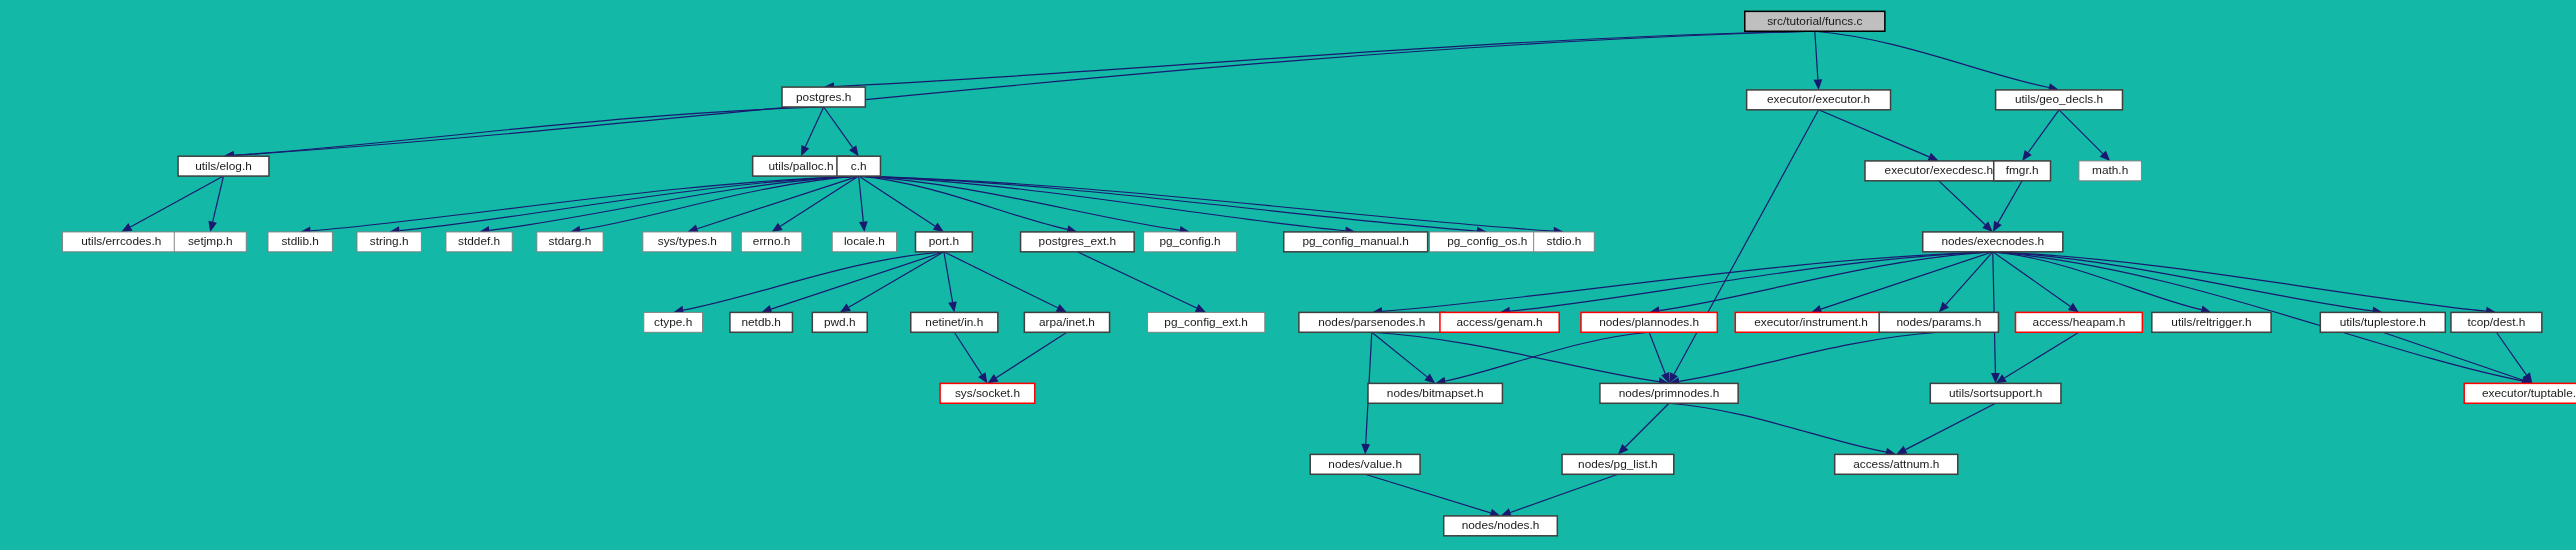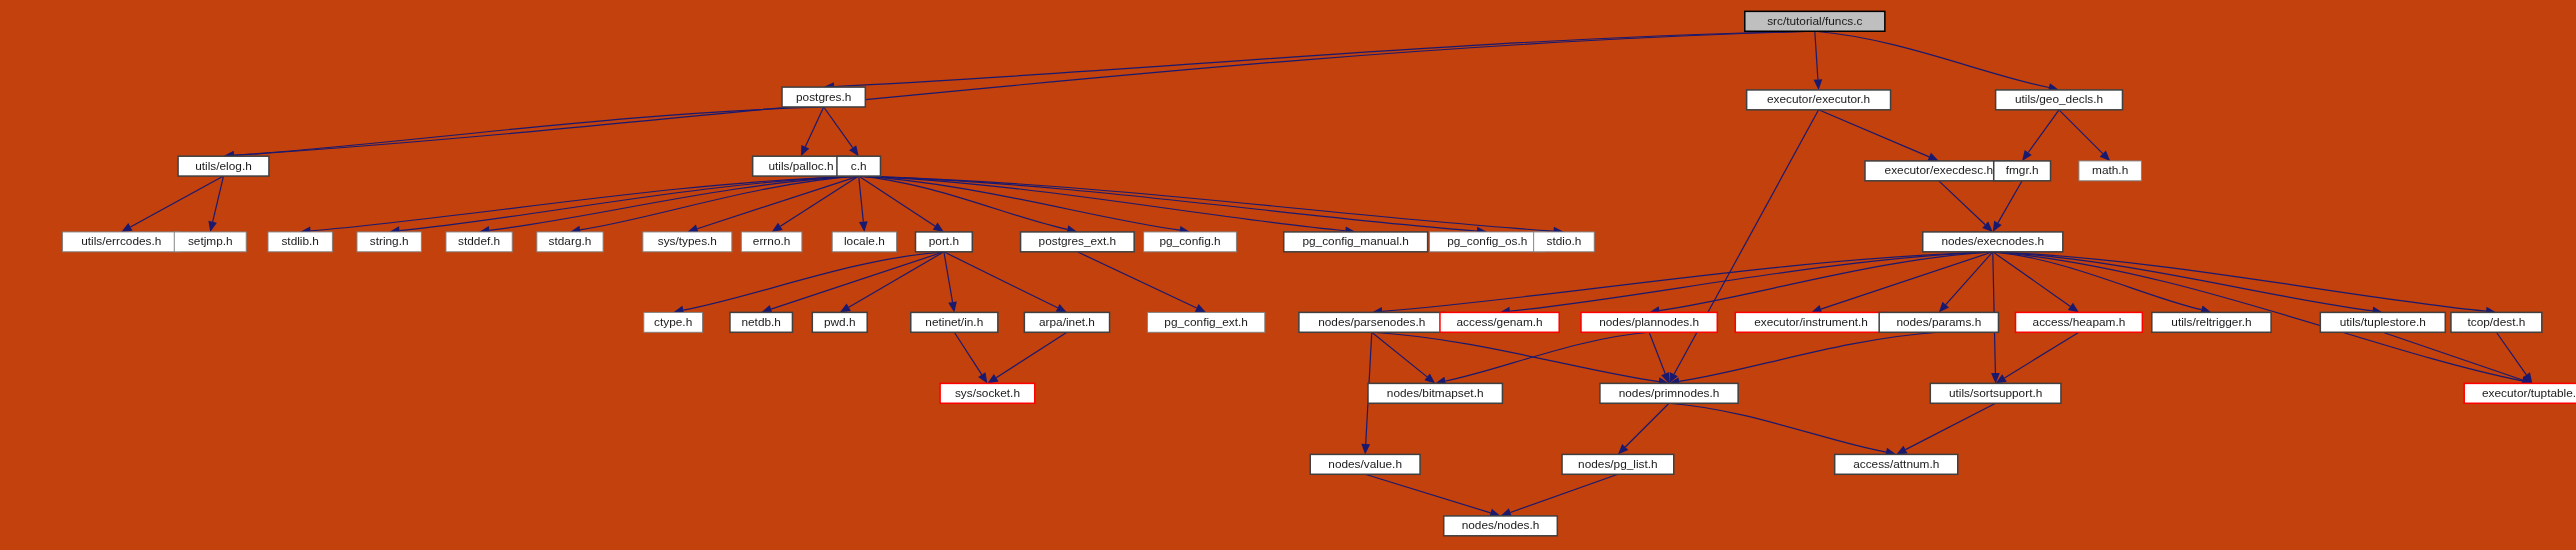--- a/index.html
+++ b/index.html
@@ -1,17 +1,17 @@
 <!DOCTYPE html>
 <html style="font-size:15px"><head>
 <meta charset="utf-8">
 <style>
   html,body{margin:0;padding:0;background:#ffffff;}
   body{font-family:"Liberation Sans",sans-serif;}
-  #graph-wrap{position:relative;width:2576px;height:550px;overflow:hidden;background:#c2410c;}
+  #graph-wrap{position:relative;width:2576px;height:550px;overflow:hidden;background:#14b8a6;}
   svg#graph{position:absolute;left:0;top:0;width:2576px;height:550px;display:block;}
   .node-box{fill:#ffffff;stroke:#808080;stroke-width:1;}
   .node-box.root{fill:#bfbfbf;stroke:#000000;stroke-width:1.6;}
   .node-box.expandable{fill:#ffffff;stroke:#404040;stroke-width:1.6;}
   .node-box.red{fill:#ffffff;stroke:#ff0000;stroke-width:1.6;}
   .node-label{font-family:"Liberation Sans",sans-serif;font-size:12.5px;fill:#1a1a1a;text-anchor:middle;dominant-baseline:middle;}
   .edge{fill:none;stroke:#191970;stroke-width:1.25;}
   .arrowhead{fill:#191970;}
   .node-g{cursor:pointer;}
 </style>

